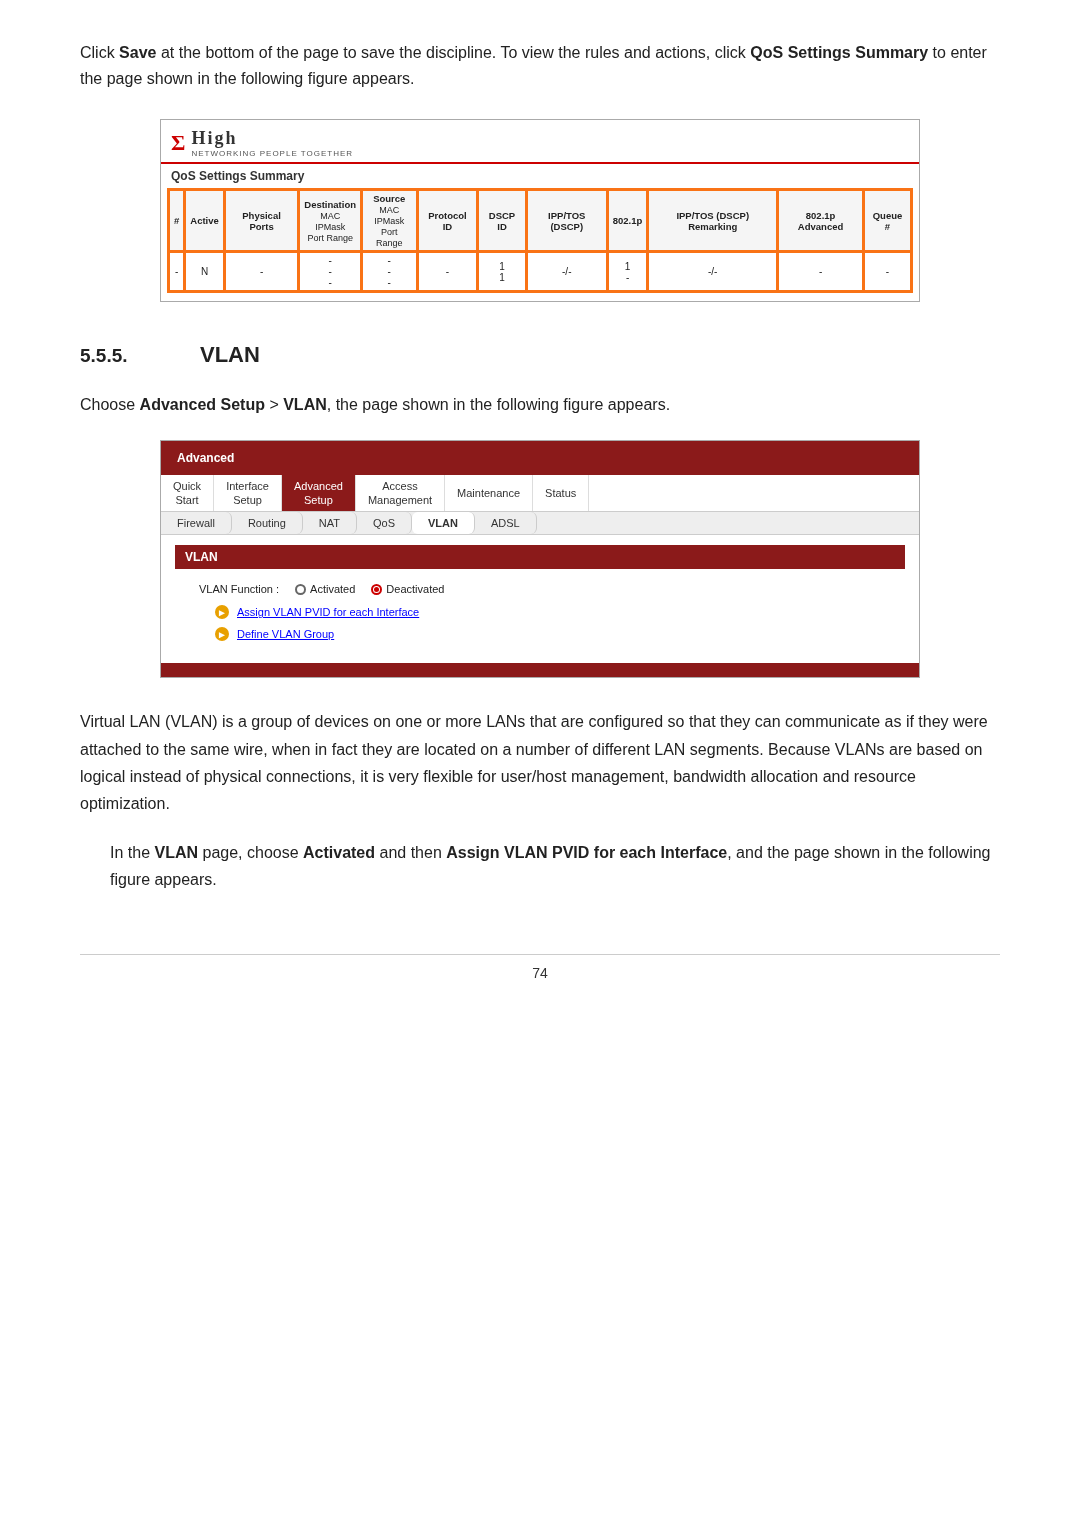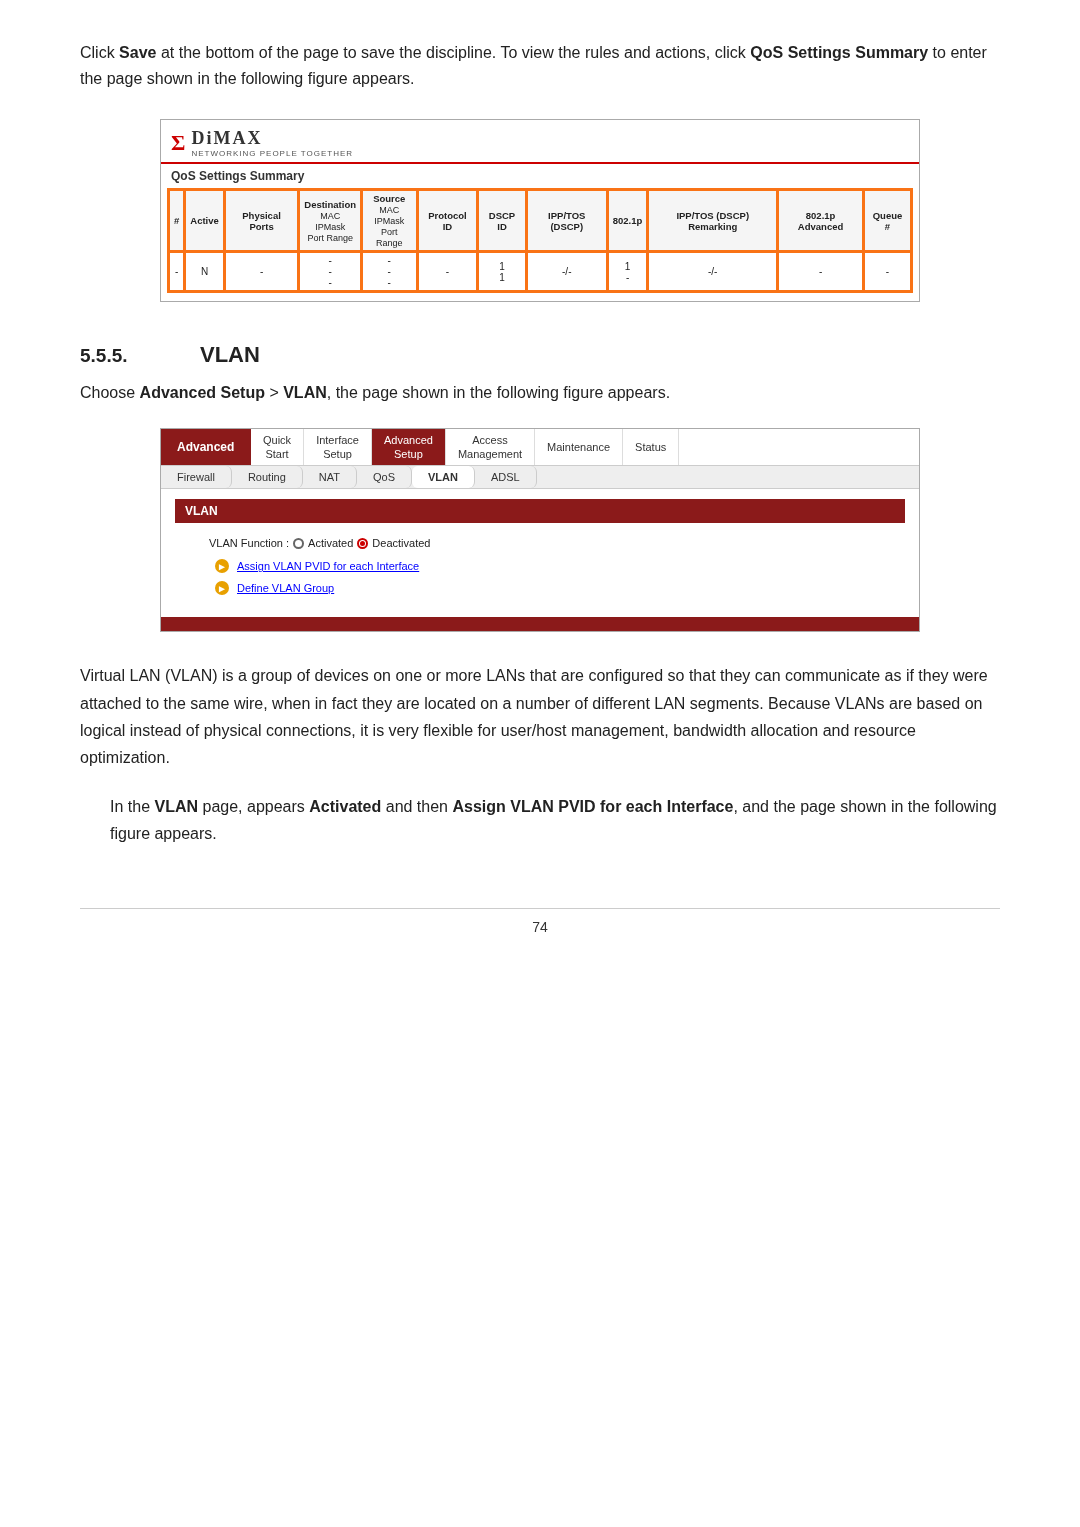--- a/index.html
+++ b/index.html
@@ -105,21 +105,21 @@
       color: #c00;
       padding: 4px 6px;
       border-top: 1px solid #ddd;
     }
 
     
     .section-heading {
       display: flex;
       gap: 40px;
       align-items: baseline;
-      margin: 30px 0 12px 0;
+      margin: 30px 0 24px 0;
     }
     .section-num {
       font-size: 19px;
       font-weight: bold;
       min-width: 80px;
     }
     .section-title-text {
       font-size: 22px;
       font-weight: bold;
     }
@@ -135,20 +135,21 @@
       border: 1px solid #aaa;
       max-width: 760px;
       margin: 0 auto 30px auto;
       font-size: 11px;
     }
     .router-nav-top {
       display: flex;
       align-items: stretch;
       background: #fff;
       border-bottom: 1px solid #ccc;
+      flex-direction: column;
     }
     .nav-advanced-btn {
       background: #8B1A1A;
       color: #fff;
       font-weight: bold;
       padding: 10px 16px;
       font-size: 12px;
       display: flex;
       align-items: center;
       min-width: 90px;
@@ -196,23 +197,23 @@
       background: #8B1A1A;
       color: #fff;
       padding: 5px 10px;
       font-weight: bold;
       font-size: 12px;
       margin-bottom: 14px;
     }
     .vlan-function-row {
       display: flex;
       align-items: center;
-      gap: 4px;
+      gap: 16px;
       margin-bottom: 10px;
-      margin-left: 34px;
+      margin-left: 24px;
       font-size: 11px;
     }
     .radio-option {
       display: flex;
       align-items: center;
       gap: 4px;
     }
     .radio-circle {
       width: 11px;
       height: 11px;
@@ -293,21 +294,21 @@
 
 <p class="intro-text">
   <span>Click </span><b>Save</b><span> at the bottom of the page to save the discipline. To view the rules and actions, click </span><b>QoS Settings Summary</b><span> to enter the page shown in the following figure appears.</span>
 </p>
 
 <div class="qos-container">
   <div class="qos-logo-row">
     <div class="qos-logo">
       <span class="logo-sigma">Σ</span>
       <div>
-        <div class="logo-dimax">DiMAX</div>
+        <div class="logo-dimax">High</div>
         <div class="logo-subtitle">NETWORKING PEOPLE TOGETHER</div>
       </div>
     </div>
   </div>
   <div class="qos-title">QoS Settings Summary</div>
   <div class="qos-table-wrapper">
     <table class="qos-table">
       <thead>
         <tr>
           <th rowspan="2">#</th>
@@ -400,18 +401,18 @@
       <span class="orange-circle">►</span>
       <span class="link-text">Define VLAN Group</span>
     </div>
   </div>
   <div class="router-footer"></div>
 </div>
 
 <p class="body-text">Virtual LAN (VLAN) is a group of devices on one or more LANs that are configured so that they can communicate as if they were attached to the same wire, when in fact they are located on a number of different LAN segments. Because VLANs are based on logical instead of physical connections, it is very flexible for user/host management, bandwidth allocation and resource optimization.</p>
 
 <p class="note-text">
-  <span>In the </span><b>VLAN</b><span> page, appears </span><b>Activated</b><span> and then </span><b>Assign VLAN PVID for each Interface</b><span>, and the page shown in the following figure appears.</span>
+  <span>In the </span><b>VLAN</b><span> page, choose </span><b>Activated</b><span> and then </span><b>Assign VLAN PVID for each Interface</b><span>, and the page shown in the following figure appears.</span>
 </p>
 
 <div class="page-footer">
   <span>74</span>
 </div>
 
 </body></html>

